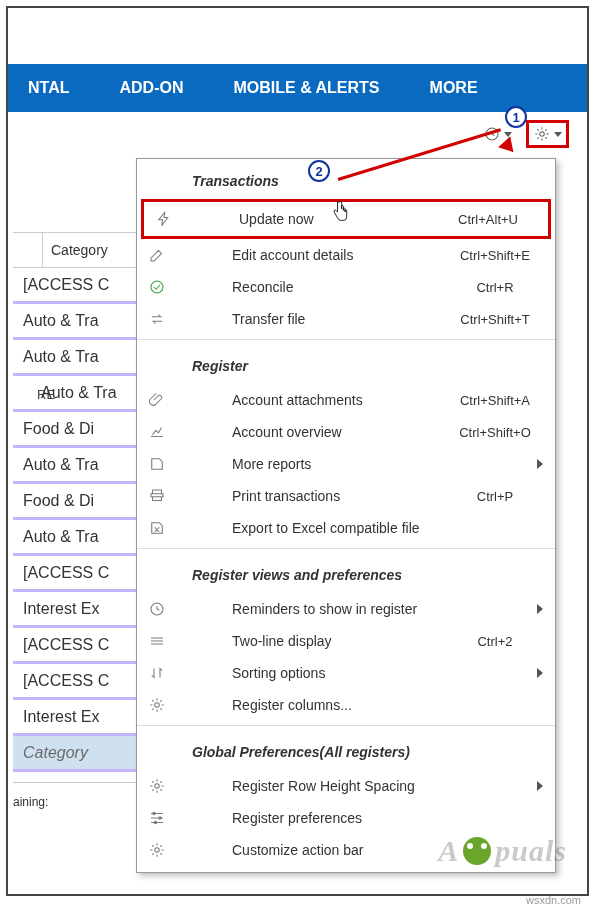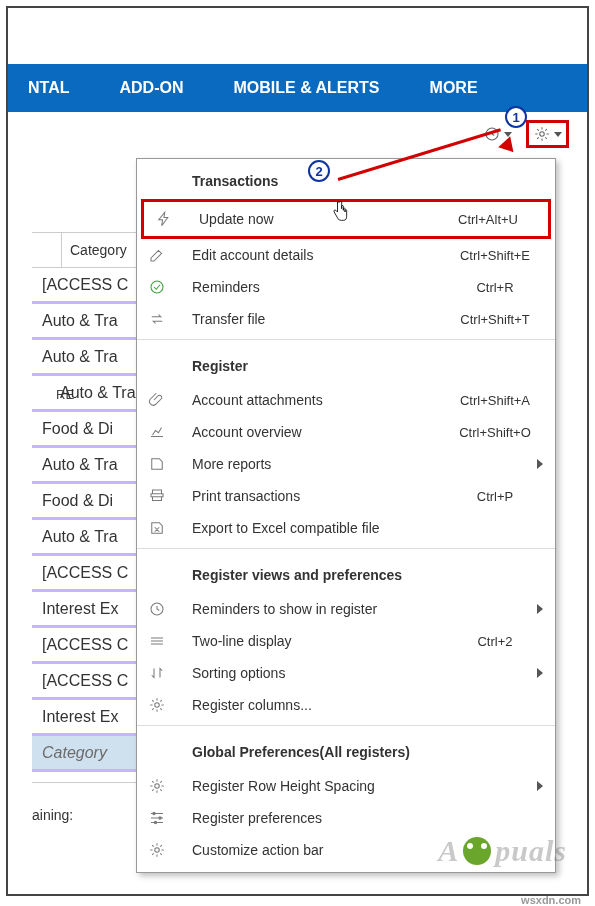--- a/index.html
+++ b/index.html
@@ -22,52 +22,52 @@
   
   .badge { position: absolute; width: 22px; height: 22px; border-radius: 50%; border: 2px solid #1033a0; background: #fff; color: #1033a0; font-weight: bold; font-size: 13px; display: flex; align-items: center; justify-content: center; z-index: 50; }
   .badge-1 { right: 60px; top: 98px; }
   .badge-2 { left: 300px; top: 152px; }
 
   
   .arrow-line { position: absolute; left: 330px; top: 170px; width: 170px; height: 3px; background: #d20000; transform: rotate(-17deg); transform-origin: left center; z-index: 40; }
   .arrow-head { position: absolute; left: 492px; top: 128px; width: 0; height: 0; border-left: 8px solid transparent; border-right: 8px solid transparent; border-bottom: 14px solid #d20000; transform: rotate(18deg); z-index: 40; }
 
   
-  .grid { position: absolute; left: 24px; top: 224px; width: 130px; }
+  .grid { position: absolute; left: 5px; top: 224px; width: 130px; }
   .grid-hdr { display: flex; height: 36px; border-top: 1px solid #ccc; border-bottom: 1px solid #ccc; }
   .grid-hdr .spacer { width: 30px; border-right: 1px solid #ccc; }
   .grid-hdr .col { flex: 1; display: flex; align-items: center; padding-left: 8px; font-size: 14px; color: #333; }
   .grid-body .row { height: 36px; display: flex; align-items: center; padding-left: 10px; font-size: 16px; color: #333; white-space: nowrap; overflow: hidden; border-bottom: 3px solid #c4b5fd; }
   .grid-body .row.re-label { border: none; font-size: 13px; color: #444; padding-left: 0; margin-left: 24px; }
   .grid-body .editor-row { background: #cfe0ef; font-style: italic; color: #6b6b6b; }
-  .grid-foot { margin-top: 10px; border-top: 1px solid #ccc; padding-top: 24px; font-size: 14px; color: #333; }
+  .grid-foot { margin-top: 10px; border-top: 1px solid #ccc; padding-top: 12px; font-size: 12px; color: #333; }
 
   
   .menu { position: absolute; left: 128px; top: 150px; width: 420px; background: #fff; border: 1px solid #999; box-shadow: 3px 3px 6px rgba(0,0,0,0.25); font-size: 14px; color: #333; z-index: 30; }
-  .menu .sec-title { font-weight: bold; padding: 14px 0 10px 55px; }
+  .menu .sec-title { font-weight: bold; padding: 14px 0 10px 55px; font-style: italic; }
   .menu .mi { position: relative; height: 32px; display: flex; align-items: center; }
   .menu .mi .icon { width: 40px; display: flex; align-items: center; justify-content: center; color: #7a7a7a; }
   .menu .mi .icon svg { width: 18px; height: 18px; stroke: #7a7a7a; stroke-width: 1.4; fill: none; }
-  .menu .mi .label { flex: 1; padding-left: 15px; }
+  .menu .mi .label { flex: 1; padding-left: 15px; margin-left: 40px; }
   .menu .mi .shortcut { width: 120px; text-align: center; color: #333; font-size: 13px; }
   .menu .mi .sub { position: absolute; right: 12px; top: 11px; width: 0; height: 0; border-top: 5px solid transparent; border-bottom: 5px solid transparent; border-left: 6px solid #555; }
   .menu .sep { height: 1px; background: #ddd; margin: 4px 0; }
   .menu .highlight { border: 3px solid #d20000; margin: 0 4px; }
   .menu .highlight .mi { height: 34px; }
 
   .cursor { position: absolute; left: 322px; top: 192px; z-index: 60; font-size: 18px; }
   .cursor svg { width: 20px; height: 24px; }
 
   .watermark { position: absolute; right: 20px; bottom: 26px; font-size: 30px; font-weight: bold; color: rgba(100,100,100,0.35); font-style: italic; letter-spacing: 1px; z-index: 70; display: flex; align-items: center; gap: 4px; }
   .watermark .av { font-family: Georgia, serif; }
   .watermark .mascot { width: 28px; height: 28px; background: #6aa52c; border-radius: 50%; position: relative; display: inline-block; }
   .watermark .mascot::before { content:""; position:absolute; left:4px; top:6px; width:6px; height:6px; background:#fff; border-radius:50%; }
   .watermark .mascot::after { content:""; position:absolute; right:4px; top:6px; width:6px; height:6px; background:#fff; border-radius:50%; }
 
-  .wsxdn { position: absolute; right: 14px; bottom: 0; font-size: 11px; color: #999; font-weight: bold; }
+  .wsxdn { position: absolute; right: 14px; bottom: 0; font-size: 11px; color: #999; }
 
   .green-check svg circle { stroke: #3aa23a; }
   .green-check svg path { stroke: #3aa23a; }
 </style>
 </head>
 <body>
 
 <div class="frame">
 
   <div class="navbar">
@@ -149,21 +149,21 @@
       <div class="label">Edit account details</div>
       <div class="shortcut">Ctrl+Shift+E</div>
     </div>
     <div class="mi">
       <div class="icon green-check">
           <svg viewBox="0 0 24 24">
             <circle cx="12" cy="12" r="8"></circle>
             <path d="M8 12l3 3 5-6"></path>
           </svg>
         </div>
-      <div class="label">Reminders</div>
+      <div class="label">Reconcile</div>
       <div class="shortcut">Ctrl+R</div>
     </div>
     <div class="mi">
       <div class="icon">
           <svg viewBox="0 0 24 24">
             <path d="M5 9h12l-3-3M19 15H7l3 3"></path>
           </svg>
         </div>
       <div class="label">Transfer file</div>
       <div class="shortcut">Ctrl+Shift+T</div>

